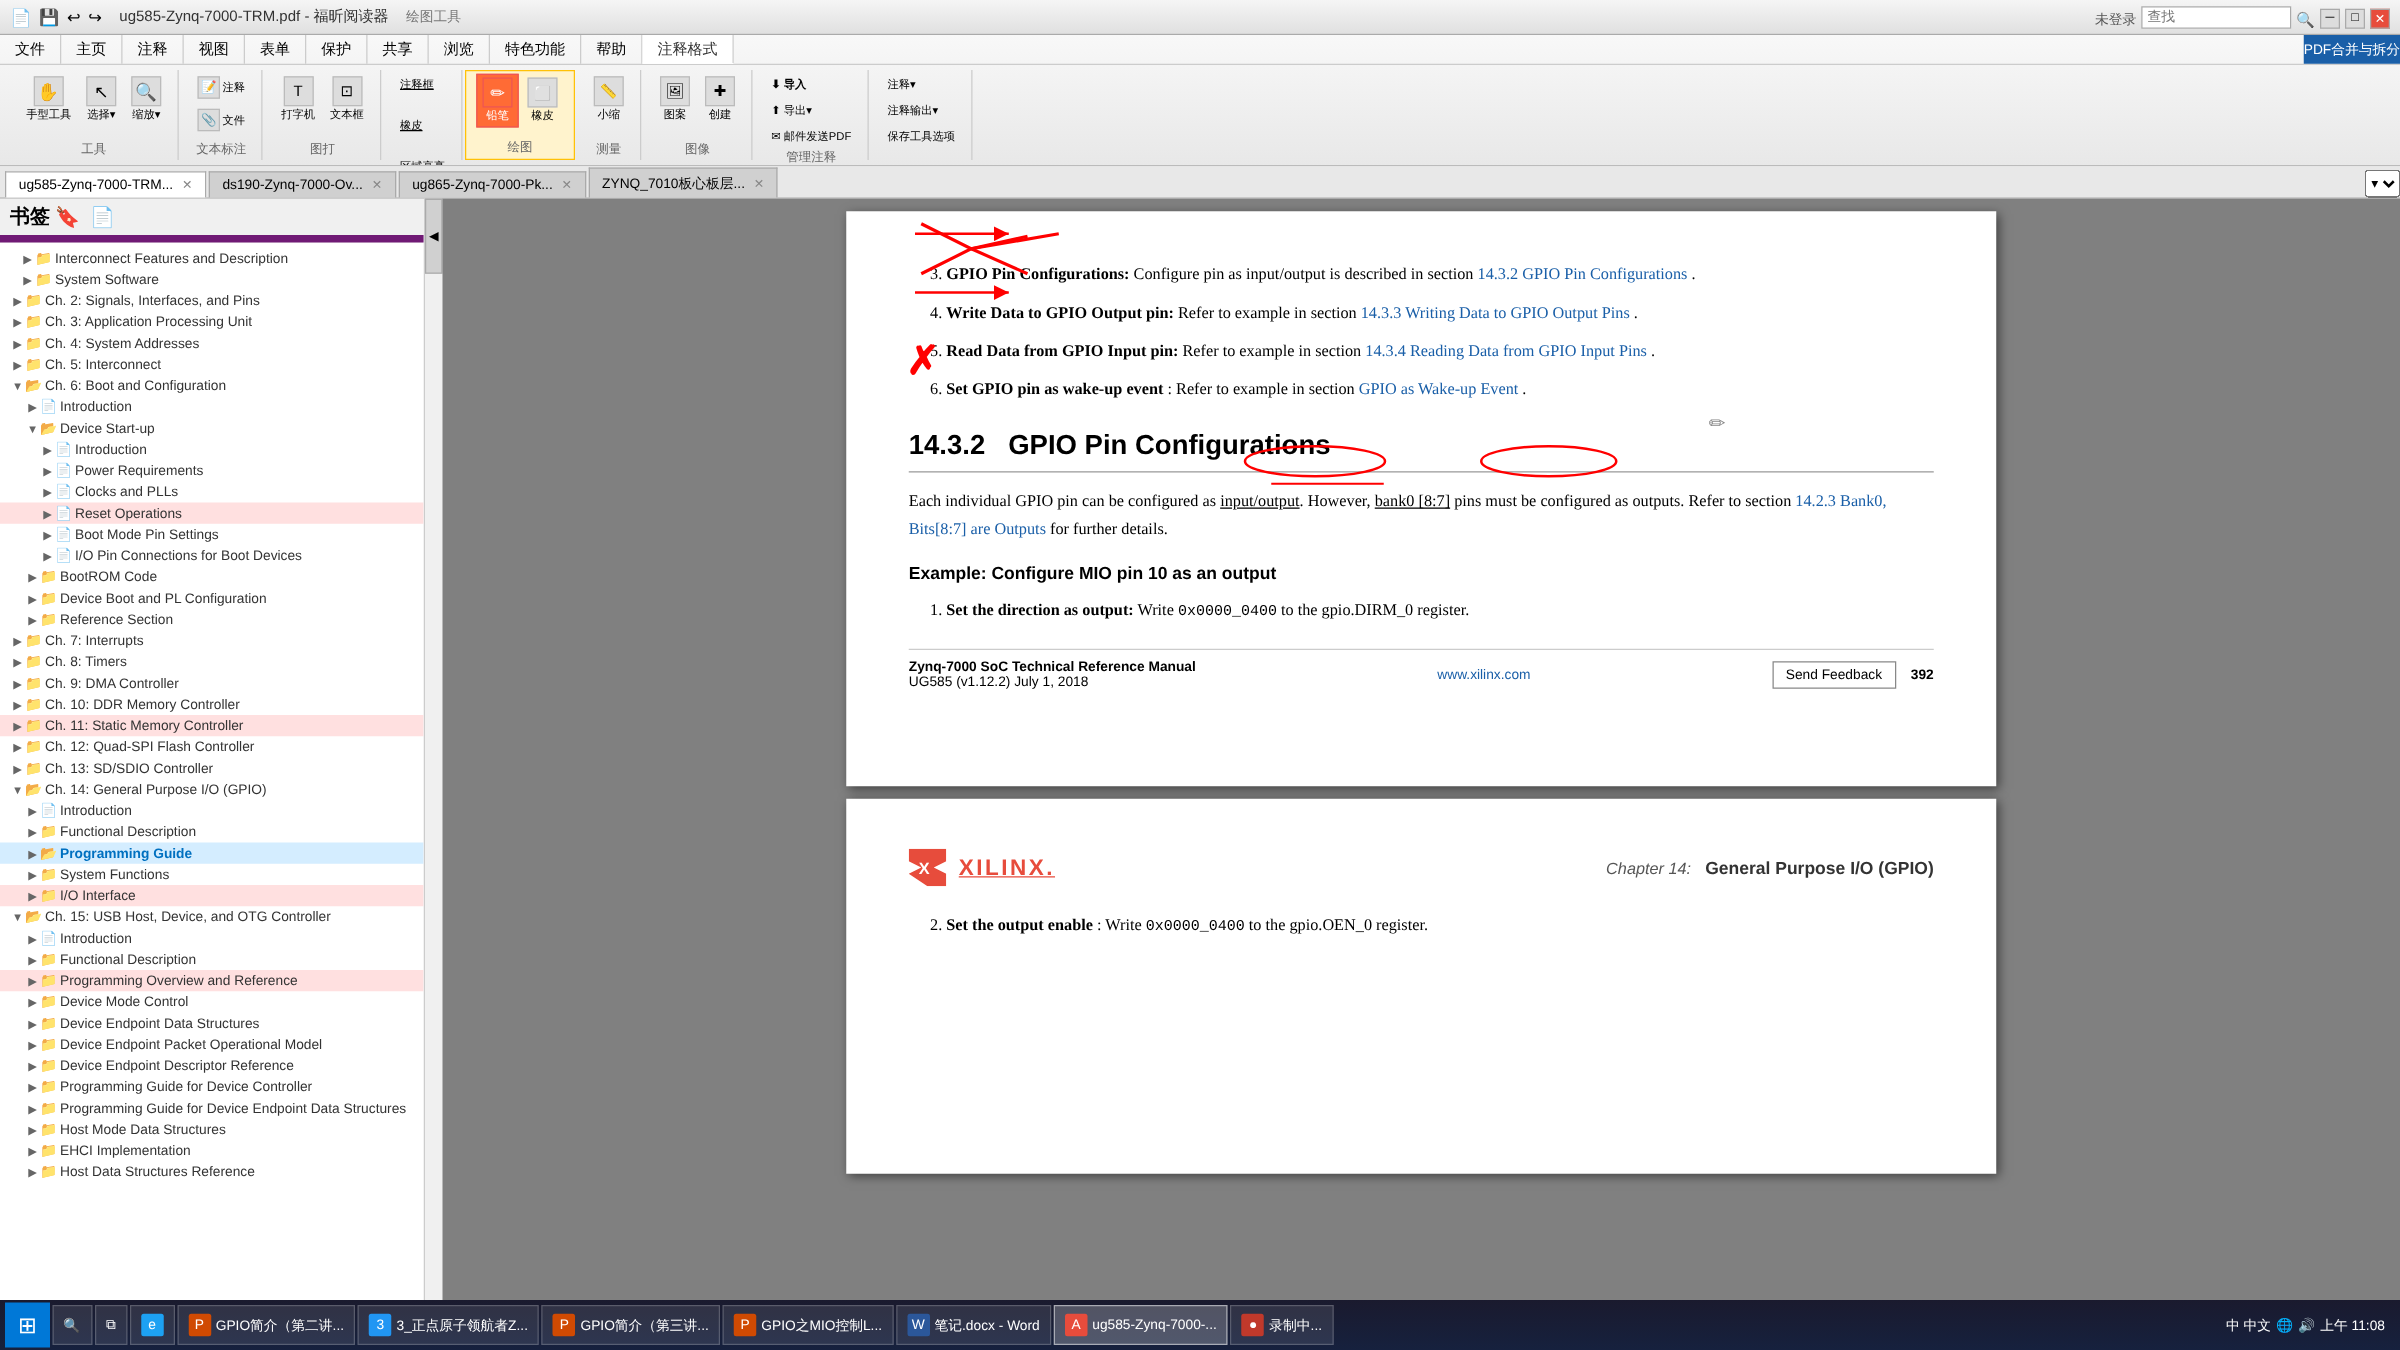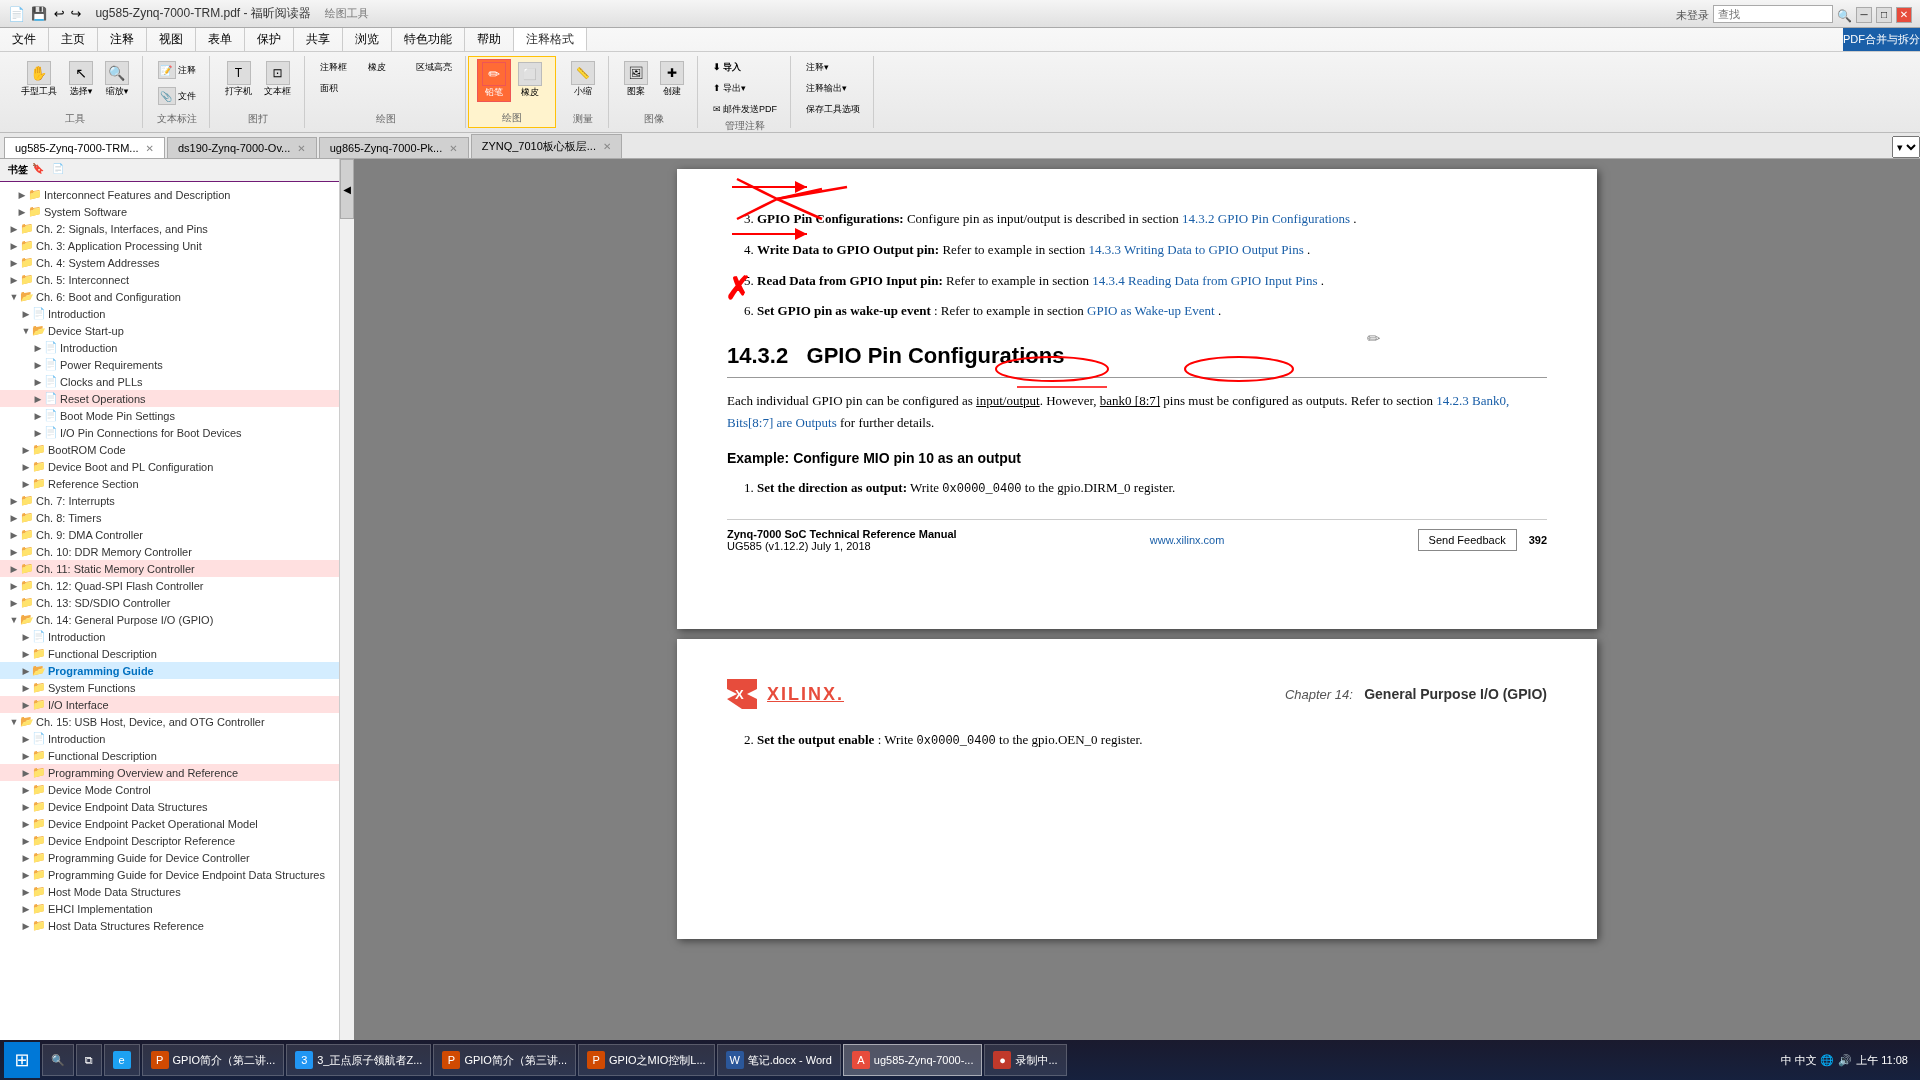--- a/index.html
+++ b/index.html
@@ -35,21 +35,21 @@
     .tab-bar { background: #e8e8e8; display: flex; height: 26px; align-items: flex-end; border-bottom: 1px solid #aaa; padding-left: 4px; }
     .doc-tab { padding: 4px 10px; font-size: 11px; background: #d0d0d0; border: 1px solid #aaa; border-bottom: none; cursor: pointer; max-width: 180px; white-space: nowrap; overflow: hidden; text-overflow: ellipsis; margin-right: 2px; }
     .doc-tab.active { background: white; }
     .tab-close { margin-left: 4px; color: #888; font-size: 10px; }
 
     
     .main-layout { display: flex; height: calc(1080px - 28px - 104px - 26px - 30px); }
 
     
     .sidebar { width: 340px; background: white; border-right: 1px solid #ccc; display: flex; flex-direction: column; overflow: hidden; }
-    .sidebar-header { background: #f0f0f0; padding: 4px 8px; border-bottom: 1px solid #701a75; display: flex; gap: 4px; font-size: 10px; font-weight: bold; }
+    .sidebar-header { background: #f0f0f0; padding: 4px 8px; border-bottom: 6px solid #701a75; display: flex; align-items: center; gap: 4px; font-size: 16px; font-weight: bold; }
     .sidebar-tree { flex: 1; overflow-y: auto; padding: 4px 0; }
     .tree-item { display: flex; align-items: center; padding: 2px 4px; cursor: pointer; white-space: nowrap; }
     .tree-item .arrow { width: 12px; text-align: center; font-size: 9px; color: #666; }
     .tree-item .icon { width: 14px; text-align: center; font-size: 11px; margin-right: 2px; }
     .tree-item .label { font-size: 11px; color: #333; }
     .tree-item.selected { background: #cce4ff; }
 
     
     .content-area { flex: 1; background: #808080; overflow-y: auto; display: flex; flex-direction: column; align-items: center; padding: 10px; gap: 10px; }
 
@@ -174,21 +174,21 @@
         </div>
         <div class="ribbon-btn">
           <div class="ribbon-icon" style="font-size:12px;">⊡</div>
           <span style="font-size:9px;">文本框</span>
         </div>
       </div>
       <div class="ribbon-group-label">图打</div>
     </div>
 
     <div class="ribbon-group">
-      <div style="display:grid;grid-template-columns:1fr 1fr 1fr;gap:2px;">
+      <div style="display:grid;grid-template-columns:1fr;gap:14px;text-decoration:underline;">
         <div class="ribbon-btn" style="flex-direction:row;gap:2px;min-width:auto;">
           <span style="font-size:9px;">注释框</span>
         </div>
         <div class="ribbon-btn" style="flex-direction:row;gap:2px;min-width:auto;">
           <span style="font-size:9px;">橡皮</span>
         </div>
         <div class="ribbon-btn" style="flex-direction:row;gap:2px;min-width:auto;">
           <span style="font-size:9px;">区域高亮</span>
         </div>
         <div class="ribbon-btn" style="flex-direction:row;gap:2px;min-width:auto;">

